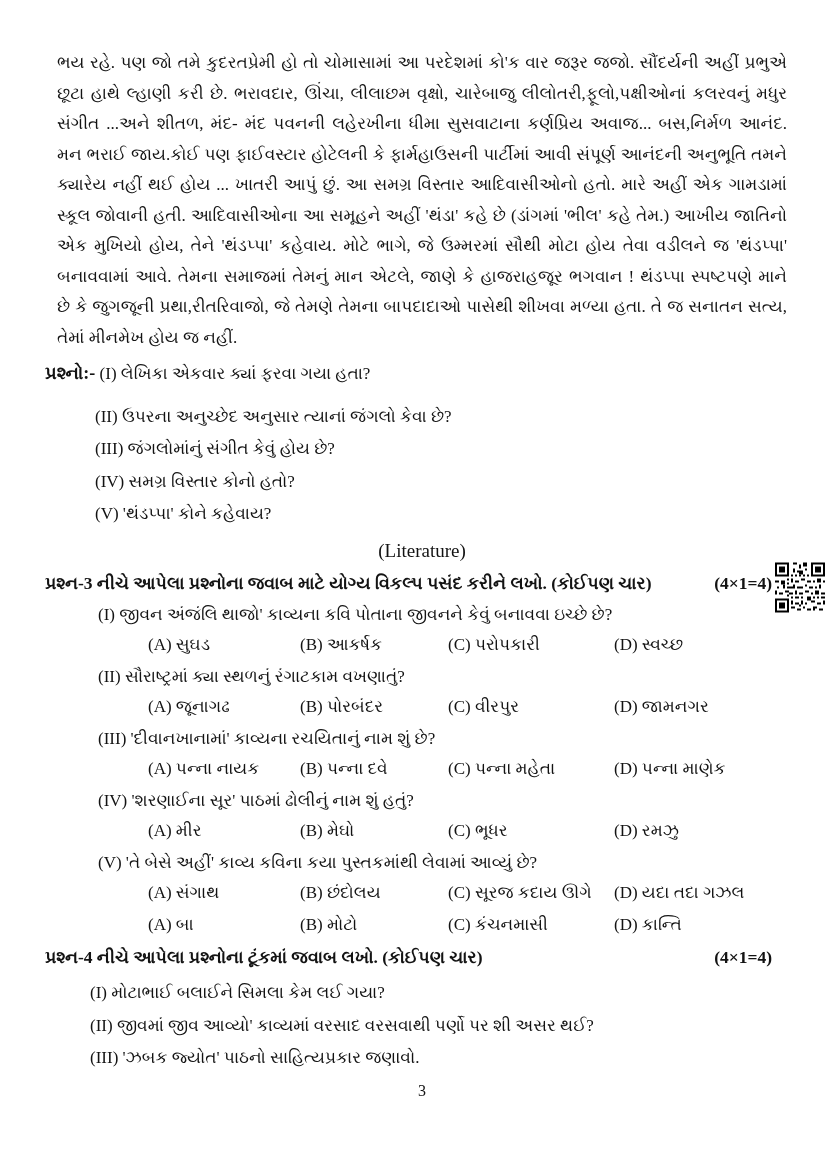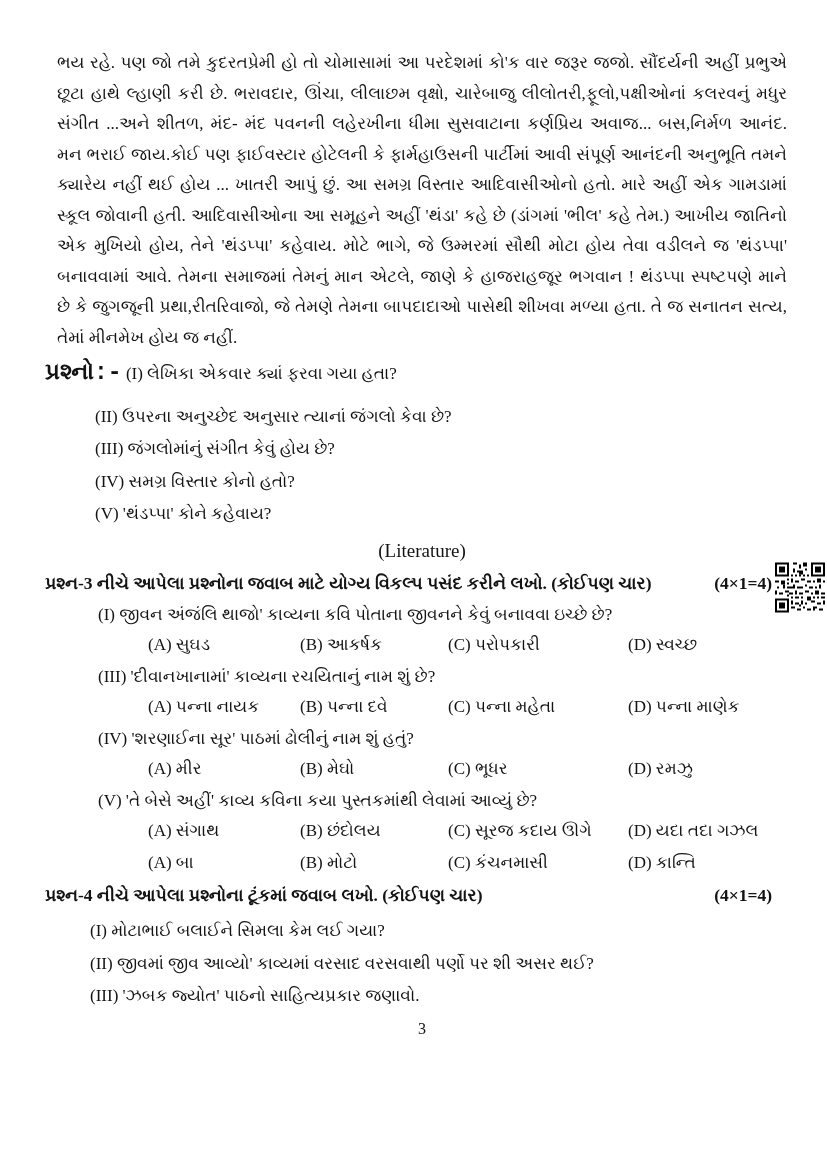--- a/index.html
+++ b/index.html
@@ -8,35 +8,35 @@
     overflow:hidden; color:#131313;
     font-family:"Liberation Serif","DejaVu Serif",serif;
   }
   .content { position:absolute; left:57px; top:40px; width:730px; }
 
   .para { margin-top:8px; }
   .para-line { font-size:17px; line-height:30.5px; text-align:justify; }
   .para .para-line:not(:last-child) { text-align-last:justify; }
 
   .pq-row { margin-top:5px; margin-left:-12px; font-size:17px; line-height:30.5px; }
-  .pq-label { font-weight:bold; font-size:23px;font-family:Liberation Mono, monospace; }
+  .pq-label { font-weight:bold; font-size:18px; }
   .sub-q { margin-left:38px; font-size:17px; line-height:30.5px; margin-top:2px; }
   .sub-q.first { margin-top:12px; }
 
   .lit-heading { text-align:center; font-weight:normal; font-size:19px; margin-top:6px; line-height:30px; }
 
   .q-heading { display:flex; justify-content:space-between; align-items:flex-start;
                margin-left:-12px; font-weight:bold; font-size:17.5px; line-height:31px; margin-top:2px; }
   .q-heading .marks { margin-right:15px; white-space:nowrap; }
 
   .mcq-item { margin-top:1px; }
   .mcq-q { margin-left:41px; font-size:17px; line-height:30.5px; }
   .opts { position:relative; height:30.5px; font-size:17px; line-height:30.5px; }
   .opt { position:absolute; white-space:nowrap; }
-  .opt.a { left:91px; } .opt.b { left:243px; } .opt.c { left:391px; } .opt.d { left:571px; }
+  .opt.a { left:91px; } .opt.b { left:243px; } .opt.c { left:391px; } .opt.d { left:557px; }
 
   .short-q { margin-left:33px; font-size:17px; line-height:30.5px; margin-top:2px; }
   .short-q.first { margin-top:5px; }
 
   .page-number { text-align:center; font-size:16px; margin-top:8px; }
 
   .qr { position:absolute; left:775px; top:560px; width:50px; height:55px; }
 </style>
 </head>
 <body>
@@ -76,20 +76,29 @@
     <div class="mcq-item">
       <div class="mcq-q">(I) જીવન અંજંલિ થાજો' કાવ્યના કવિ પોતાના જીવનને કેવું બનાવવા ઇચ્છે છે?</div>
       <div class="opts">
         <span class="opt a">(A) સુઘડ</span>
         <span class="opt b">(B) આકર્ષક</span>
         <span class="opt c">(C) પરોપકારી</span>
         <span class="opt d">(D) સ્વચ્છ</span>
       </div>
     </div>
 
+    <div class="mcq-item">
+      <div class="mcq-q">(II) સૌરાષ્ટ્રમાં ક્યા સ્થળનું રંગાટકામ વખણાતું?</div>
+      <div class="opts">
+        <span class="opt a">(A) જૂનાગઢ</span>
+        <span class="opt b">(B) પોરબંદર</span>
+        <span class="opt c">(C) વીરપુર</span>
+        <span class="opt d">(D) જામનગર</span>
+      </div>
+    </div>
 
     <div class="mcq-item">
       <div class="mcq-q">(III) 'દીવાનખાનામાં' કાવ્યના રચયિતાનું નામ શું છે?</div>
       <div class="opts">
         <span class="opt a">(A) પન્ના નાયક</span>
         <span class="opt b">(B) પન્ના દવે</span>
         <span class="opt c">(C) પન્ના મહેતા</span>
         <span class="opt d">(D) પન્ના માણેક</span>
       </div>
     </div>

